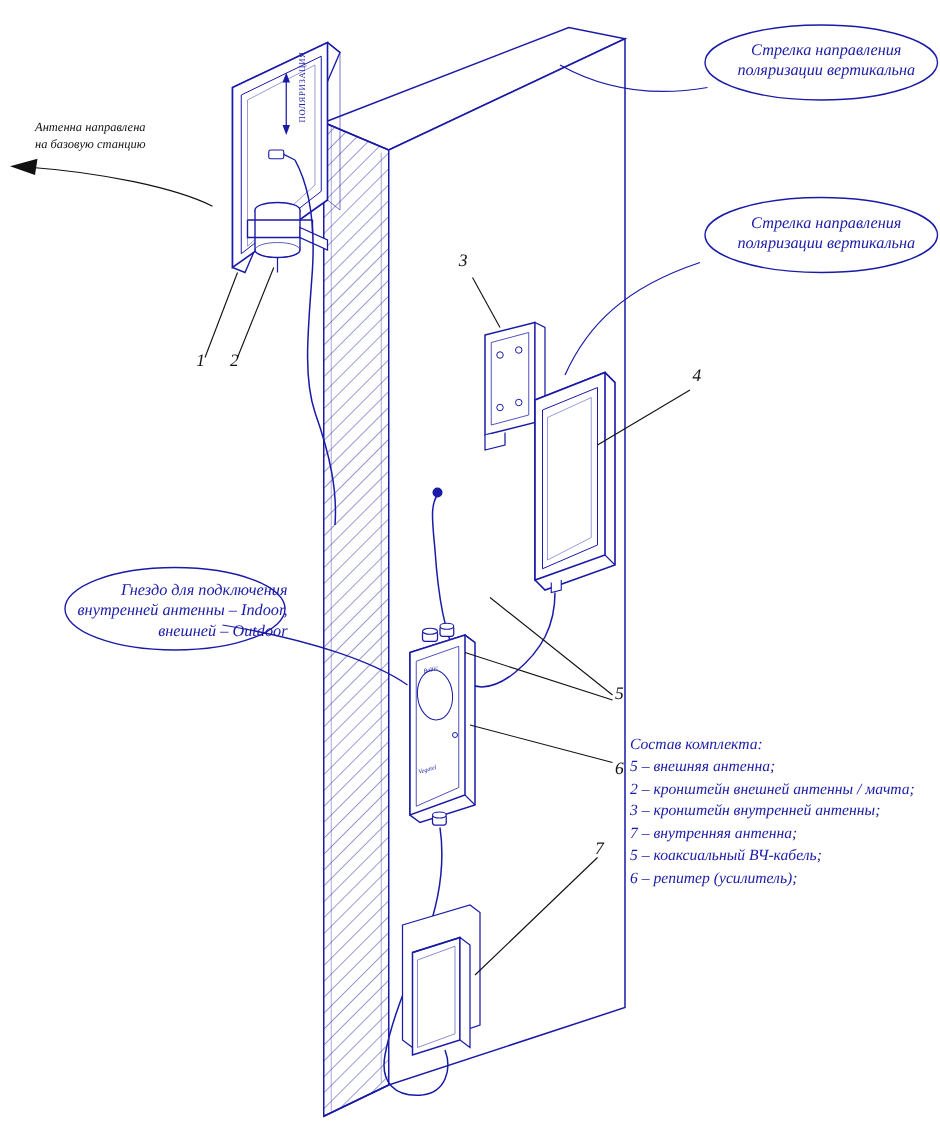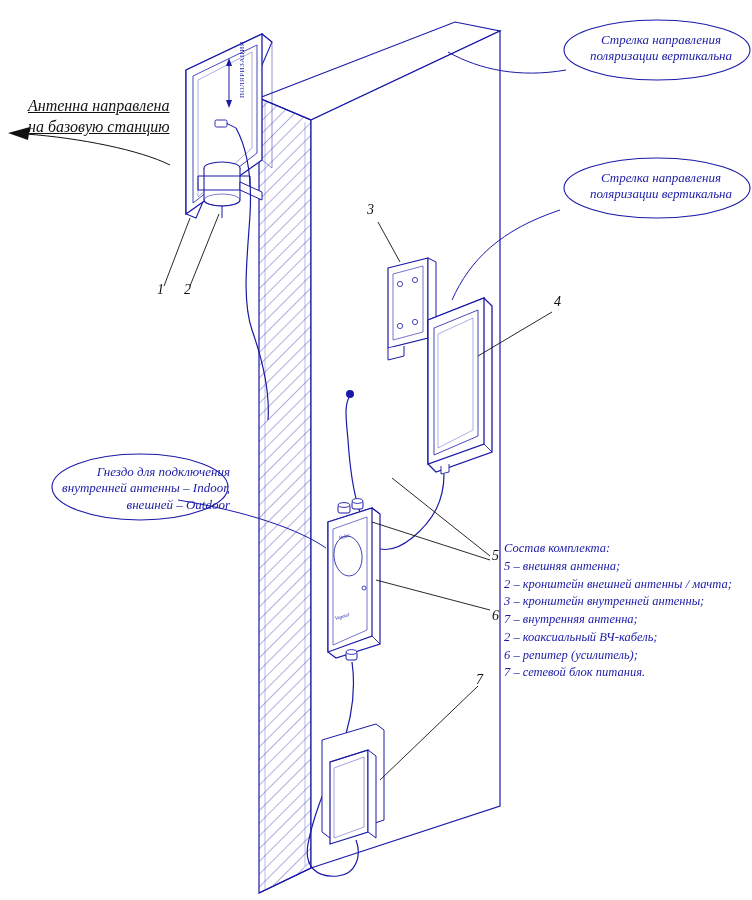--- a/index.html
+++ b/index.html
@@ -39,34 +39,33 @@
     color: #111111;
     font-style: italic;
     font-family: "Liberation Serif", serif;
     font-size: 14px;
   }
   .note-left {
     position: absolute;
     color: #111111;
     font-style: italic;
     font-family: "Liberation Serif", serif;
-    font-size: 16px;
+    font-size: 10px;
     line-height: 1.3;
     white-space: pre-line;
-    text-decoration: underline;
   }
   .legend {
     position: absolute;
     color: #1a1aa8;
     font-style: italic;
     font-family: "Liberation Serif", serif;
     font-size: 12.5px;
     line-height: 1.42;
   }
-  .legend .legend-title { display: block; }
+  .legend .legend-title { display: block; margin-top: 47px; }
   .legend .legend-item { display: block; }
   .polar-text {
     position: absolute;
     color: #1a1aa8;
     font-family: "Liberation Serif", serif;
     font-size: 7px;
     letter-spacing: 0.5px;
     transform: rotate(-90deg);
     transform-origin: left top;
     white-space: nowrap;
@@ -254,21 +253,20 @@
   <div class="label-num" style="left:492px; top:548px;">5</div>
   <div class="label-num" style="left:492px; top:608px;">6</div>
   <div class="label-num" style="left:476px; top:672px;">7</div>
 
   <div class="legend" style="left:504px; top:540px; width:240px;">
     <span class="legend-title">Состав комплекта:</span>
     <span class="legend-item">5 – внешняя антенна;</span>
     <span class="legend-item">2 – кронштейн внешней антенны / мачта;</span>
     <span class="legend-item">3 – кронштейн внутренней антенны;</span>
     <span class="legend-item">7 – внутренняя антенна;</span>
-    <span class="legend-item">2 – коаксиальный ВЧ-кабель;</span>
+    <span class="legend-item">5 – коаксиальный ВЧ-кабель;</span>
     <span class="legend-item">6 – репитер (усилитель);</span>
-    <span class="legend-item">7 – сетевой блок питания.</span>
   </div>
 
   <div class="callout" style="left:339px; top:534px; font-size:5px; transform:rotate(-16deg);">Baltic</div>
   <div class="callout" style="left:335px; top:614px; font-size:5px; transform:rotate(-16deg);">Vegatel</div>
 
 </div>
 
 </body></html>

